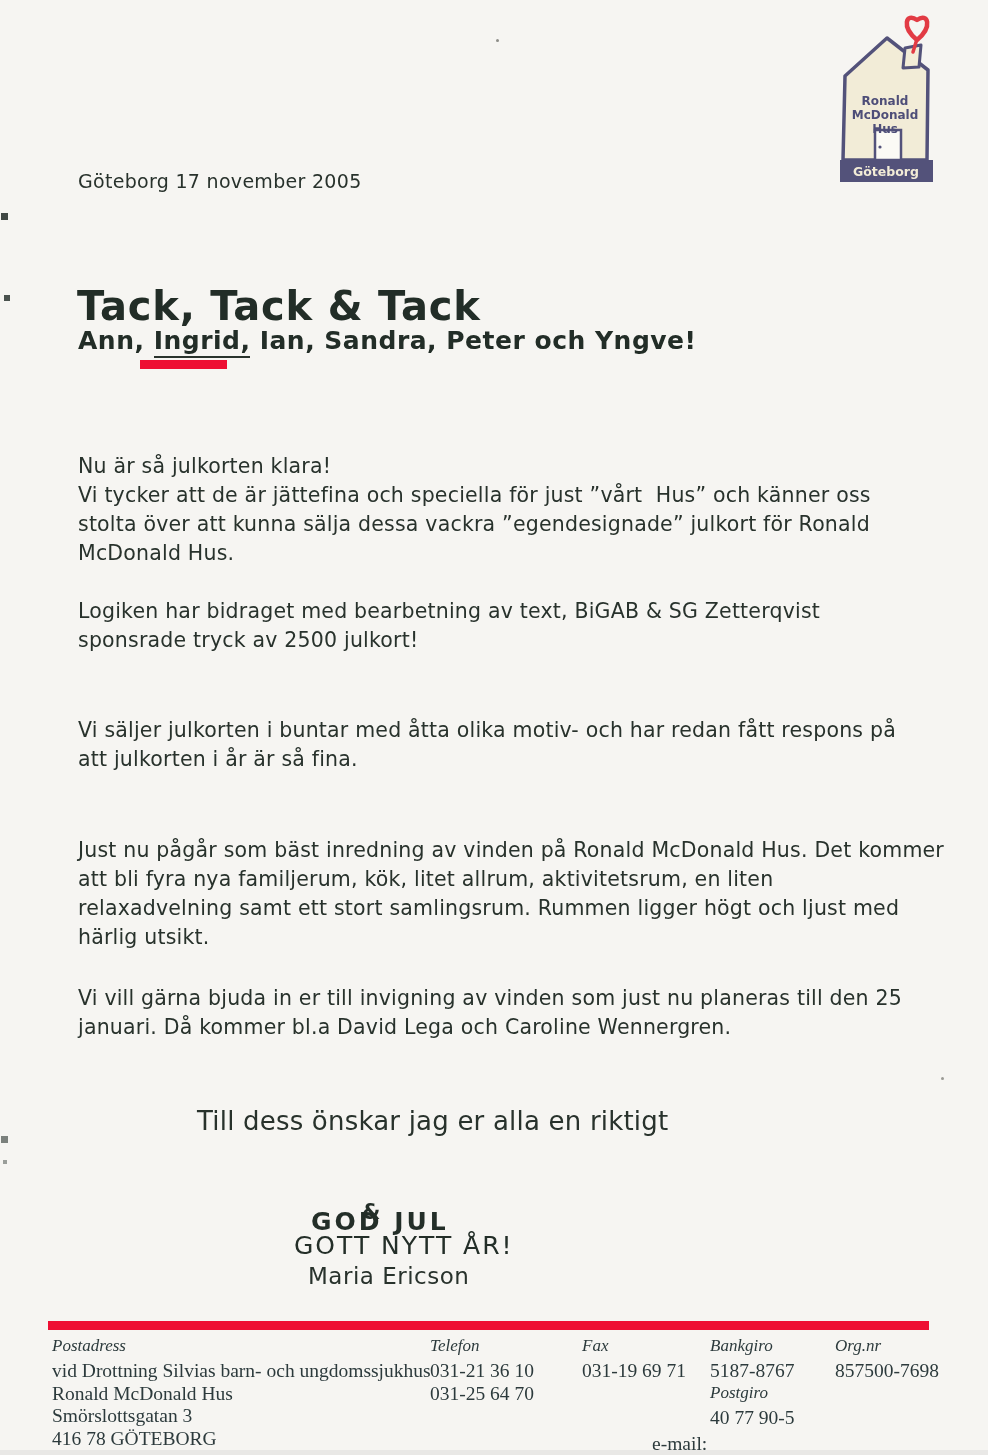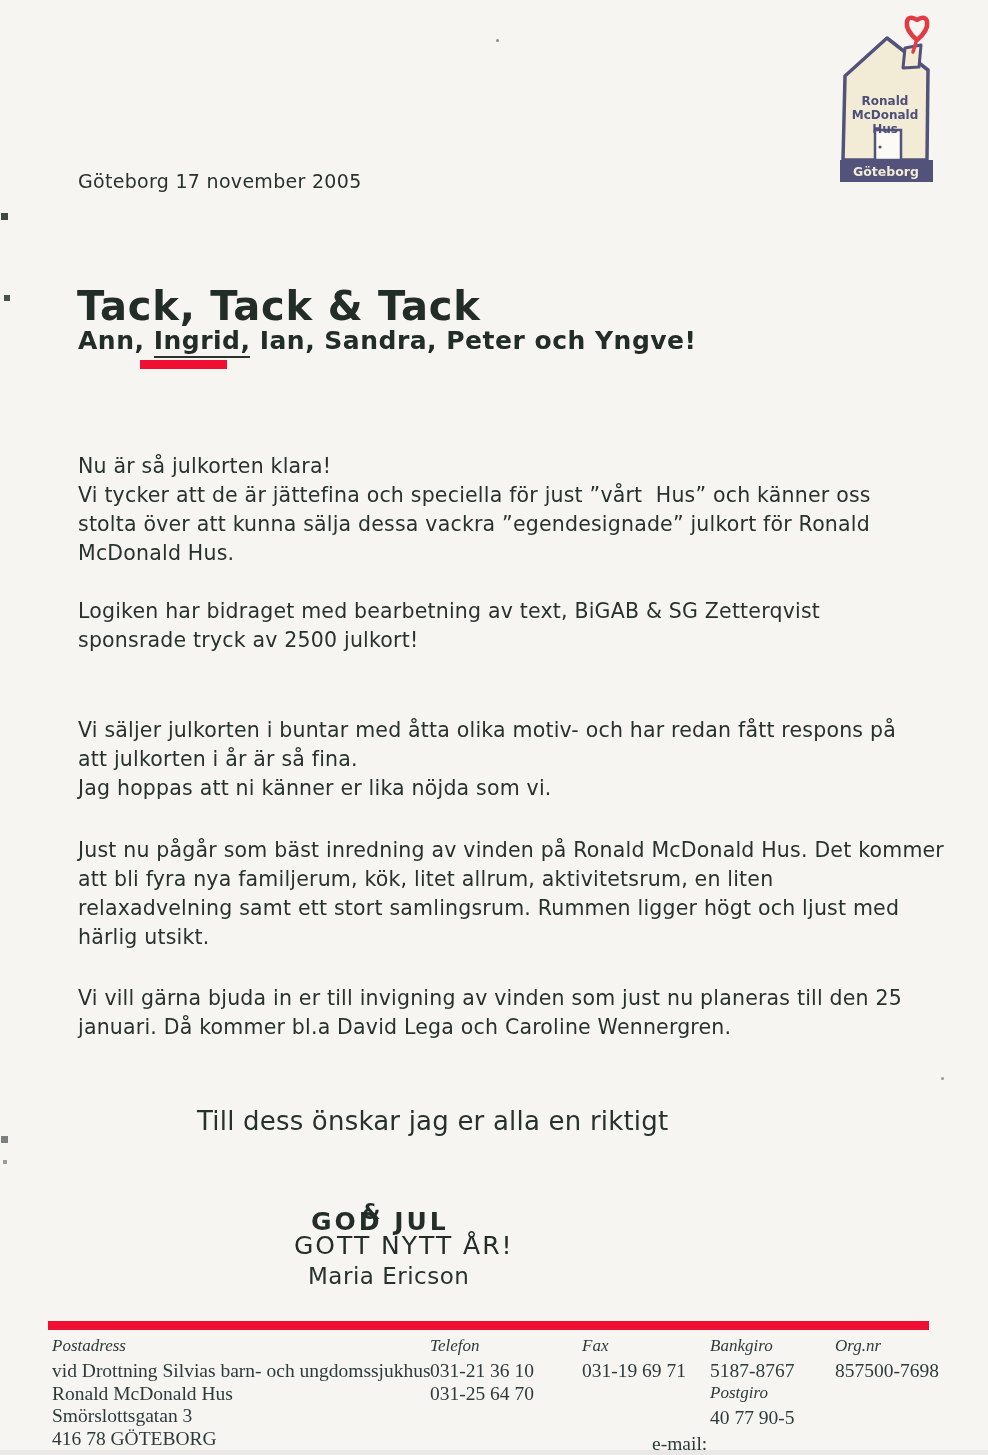--- a/index.html
+++ b/index.html
@@ -81,21 +81,20 @@
   <div class="abs red-underline"></div>
 
   <div class="abs para p2">Nu är så julkorten klara!
 Vi tycker att de är jättefina och speciella för just ”vårt &nbsp;Hus” och känner oss
 stolta över att kunna sälja dessa vackra ”egendesignade” julkort för Ronald
 McDonald Hus.</div>
   <div class="abs para p3">Logiken har bidraget med bearbetning av text, BiGAB &amp; SG Zetterqvist
 sponsrade tryck av 2500 julkort!</div>
   <div class="abs para p4">Vi säljer julkorten i buntar med åtta olika motiv- och har redan fått respons på
 att julkorten i år är så fina.</div>
-  <div class="abs para p5">Jag hoppas att ni känner er lika nöjda som vi.</div>
   <div class="abs para p6">Just nu pågår som bäst inredning av vinden på Ronald McDonald Hus. Det kommer
 att bli fyra nya familjerum, kök, litet allrum, aktivitetsrum, en liten
 relaxadvelning samt ett stort samlingsrum. Rummen ligger högt och ljust med
 härlig utsikt.</div>
   <div class="abs para p7">Vi vill gärna bjuda in er till invigning av vinden som just nu planeras till den 25
 januari. Då kommer bl.a David Lega och Caroline Wennergren.</div>
   <div class="abs lead-in">Till dess önskar jag er alla en riktigt</div>
 
   <div class="abs god-jul">GOD JUL</div>
   <div class="abs amp">&amp;</div>

